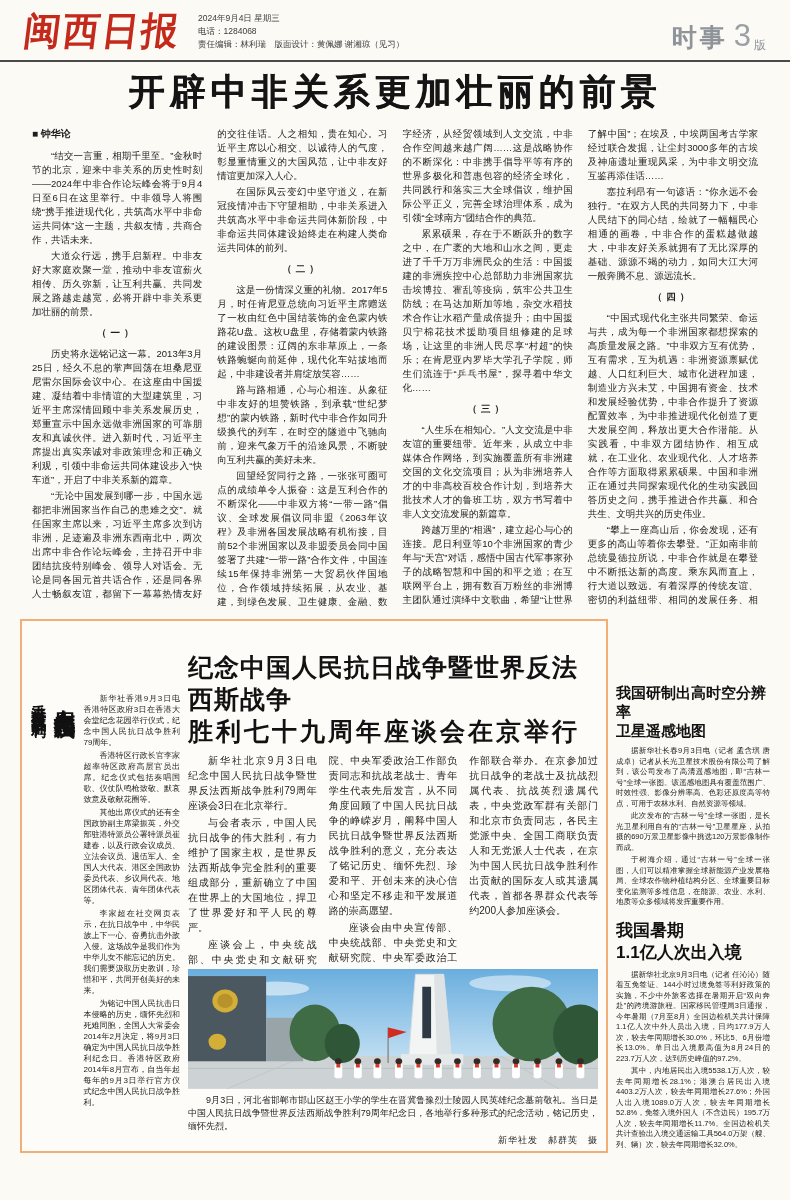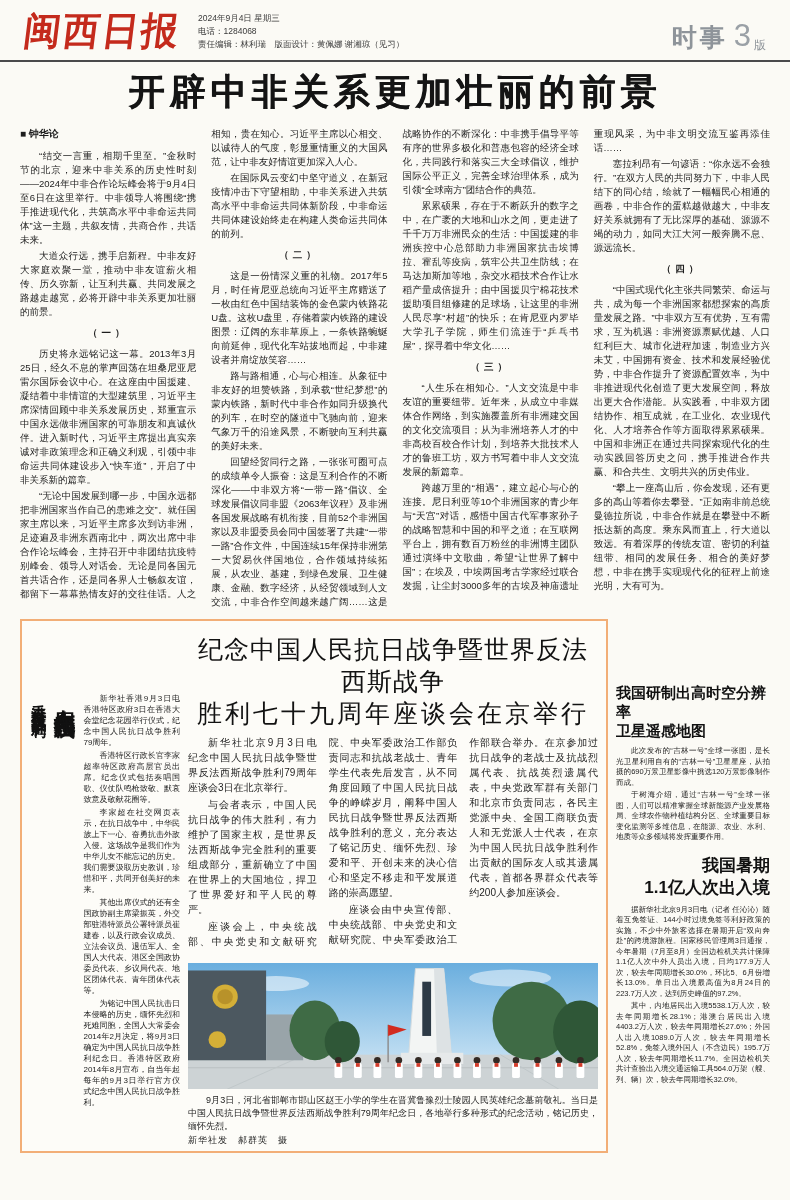--- a/index.html
+++ b/index.html
@@ -8,54 +8,54 @@
   
   .hdr{display:flex;align-items:flex-start;padding:10px 24px 4px;border-bottom:2px solid #4a4a4c;height:46px;}
   .masthead{font-family:"DejaVu Serif",serif;font-size:37px;font-weight:bold;color:#c42a1c;
             letter-spacing:2px;transform:skewX(-7deg) scaleY(1.04);line-height:1;margin-top:2px;}
   .hdr-info{margin-left:18px;font-size:8.5px;line-height:13px;color:#3a3a3a;padding-top:2px;}
   .hdr-right{margin-left:auto;display:flex;align-items:flex-end;color:#8e949a;padding-top:8px;}
   .hdr-right .sec{font-size:25px;font-weight:bold;letter-spacing:3px;}
   .hdr-right .num{font-size:31px;font-weight:400;margin-left:6px;color:#9aa0a6;}
   .hdr-right .ban{font-size:12px;margin-left:3px;}
   
-  .main-art{margin:6px 20px 0;}
+  .main-art{margin:6px 32px 0;}
   .main-art h1{margin:6px 0 10px;text-align:center;font-size:36px;font-weight:900;
                letter-spacing:5px;color:#141414;text-shadow:.6px 0 #141414;}
   .flow{height:486px;column-count:4;column-gap:15px;column-fill:auto;
         font-size:9.5px;line-height:14px;text-align:justify;overflow:hidden;}
   .flow p{margin:0 0 2px;text-indent:2em;}
   .flow p.byline{text-indent:0;font-weight:bold;font-size:10px;margin:0 0 8px;}
   .flow p.mark{text-indent:0;text-align:center;font-weight:bold;margin:7px 0;letter-spacing:4px;}
   
   .bottom{display:flex;gap:8px;margin:6px 20px 0;}
   .box{width:588px;height:534px;border:2px solid #f2ae77;background:#fdfcf8;
        display:flex;gap:8px;padding:4px 8px;box-sizing:border-box;}
   
   .rail{width:150px;padding-top:68px;display:flex;gap:7px;overflow:hidden;box-sizing:border-box;}
   .vtitle{writing-mode:vertical-lr;height:235px;font-weight:900;color:#111;line-height:1.18;}
   .vtitle .v1{font-size:15px;letter-spacing:2px;}
   .vtitle .v2{font-size:21px;letter-spacing:1px;margin-left:4px;}
   .railbody{flex:1;font-size:8px;line-height:11px;text-align:justify;overflow:hidden;}
   .railbody p{margin:0 0 2px;text-indent:2em;}
   
   .boxmain{flex:1;display:flex;flex-direction:column;overflow:hidden;}
-  .bh{text-align:center;font-weight:400;color:#121212;margin:8px 0 6px;}
+  .bh{text-align:left;font-weight:700;color:#121212;margin:26px 0 6px;}
   .bh .l1{font-size:25px;letter-spacing:1px;line-height:32px;}
   .bh .l2{font-size:25px;letter-spacing:3px;line-height:32px;}
   .zcols{height:236px;column-count:3;column-gap:12px;column-fill:auto;
          font-size:10px;line-height:15px;text-align:justify;overflow:hidden;}
   .zcols p{margin:0 0 2px;text-indent:2em;}
   .photo{width:100%;height:132px;display:block;margin-top:2px;}
   .caption{font-size:9px;line-height:13px;text-align:justify;margin-top:5px;text-indent:2em;}
-  .credit{font-size:9px;margin-top:1px;letter-spacing:1px;}
+  .credit{font-size:9px;text-align:right;margin-top:1px;letter-spacing:1px;}
   
   .sidebar{flex:1;padding-top:64px;overflow:hidden;}
   .sb-h1{text-align:left;font-weight:900;font-size:15px;line-height:19px;color:#111;}
-  .sb-h2{text-align:right;font-weight:900;font-size:17px;line-height:22px;color:#111;margin-top:12px;}
+  .sb-h2{text-align:left;font-weight:900;font-size:17px;line-height:22px;color:#111;margin-top:12px;}
   .sb-body{font-size:7.5px;line-height:10.5px;text-align:justify;margin-top:6px;}
   .sb-body p{margin:0 0 2px;text-indent:2em;}
 </style>
 </head>
 <body>
 
 <div class="page">
 
   <div class="hdr">
     <div class="masthead">闽西日报</div>
@@ -103,22 +103,22 @@
 
       <div class="rail">
         <div class="vtitle">
           <div class="v1">香港举行抗日战争胜利</div>
           <div class="v2">七十九周年纪念仪式</div>
         </div>
         <div class="railbody">
 
         <p>新华社香港9月3日电　香港特区政府3日在香港大会堂纪念花园举行仪式，纪念中国人民抗日战争胜利79周年。</p>
             <p>香港特区行政长官李家超率特区政府高层官员出席。纪念仪式包括奏唱国歌、仪仗队鸣枪致敬、默哀致意及敬献花圈等。</p>
+            <p>其他出席仪式的还有全国政协副主席梁振英，外交部驻港特派员公署特派员崔建春，以及行政会议成员、立法会议员、退伍军人、全国人大代表、港区全国政协委员代表、乡议局代表、地区团体代表、青年团体代表等。</p>
             <p>李家超在社交网页表示，在抗日战争中，中华民族上下一心、奋勇抗击外敌入侵。这场战争是我们作为中华儿女不能忘记的历史。我们需要汲取历史教训，珍惜和平，共同开创美好的未来。</p>
-            <p>其他出席仪式的还有全国政协副主席梁振英，外交部驻港特派员公署特派员崔建春，以及行政会议成员、立法会议员、退伍军人、全国人大代表、港区全国政协委员代表、乡议局代表、地区团体代表、青年团体代表等。</p>
             <p>为铭记中国人民抗击日本侵略的历史，缅怀先烈和死难同胞，全国人大常委会2014年2月决定，将9月3日确定为中国人民抗日战争胜利纪念日。香港特区政府2014年8月宣布，自当年起每年的9月3日举行官方仪式纪念中国人民抗日战争胜利。</p>
           </div>
       </div>
 
       <div class="boxmain">
         <div class="bh">
           <div class="l1">纪念中国人民抗日战争暨世界反法西斯战争</div>
           <div class="l2">胜利七十九周年座谈会在京举行</div>
         </div>
         <div class="zcols">
@@ -246,20 +246,21 @@
     </div>
 
     <div class="sidebar">
       <div>
         <div class="sb-h1">
           <div>我国研制出高时空分辨率</div>
           <div>卫星遥感地图</div>
         </div>
         <div class="sb-body">
 
+        <p>据新华社长春9月3日电（记者 孟含琪 唐成卓）记者从长光卫星技术股份有限公司了解到，该公司发布了高清遥感地图，即“吉林一号”全球一张图。该遥感地图具有覆盖范围广、时效性强、影像分辨率高、色彩还原度高等特点，可用于农林水利、自然资源等领域。</p>
             <p>此次发布的“吉林一号”全球一张图，是长光卫星利用自有的“吉林一号”卫星星座，从拍摄的690万景卫星影像中挑选120万景影像制作而成。</p>
             <p>于树海介绍，通过“吉林一号”全球一张图，人们可以精准掌握全球新能源产业发展格局、全球农作物种植结构分区、全球重要目标变化监测等多维信息，在能源、农业、水利、地质等众多领域将发挥重要作用。</p>
           </div>
       </div>
       <div>
         <div class="sb-h2">
           <div>我国暑期</div>
           <div>1.1亿人次出入境</div>
         </div>
         <div class="sb-body">

